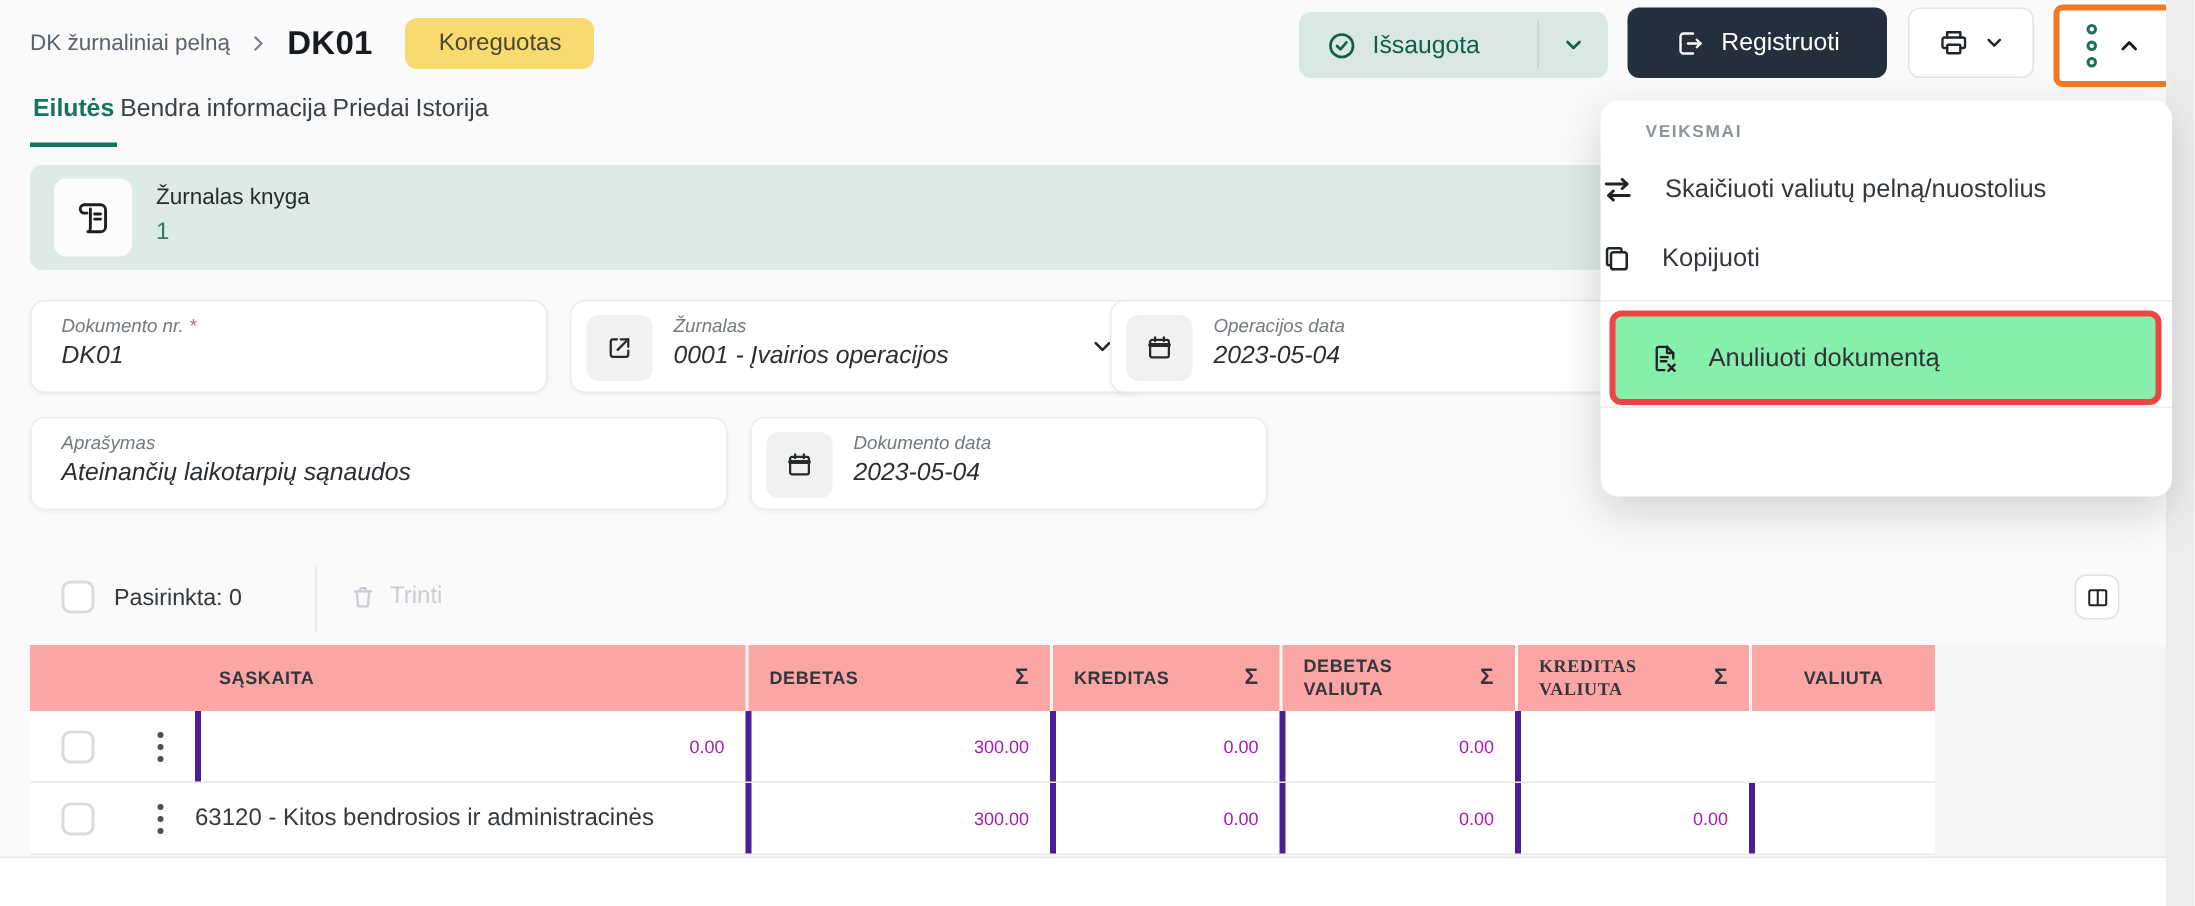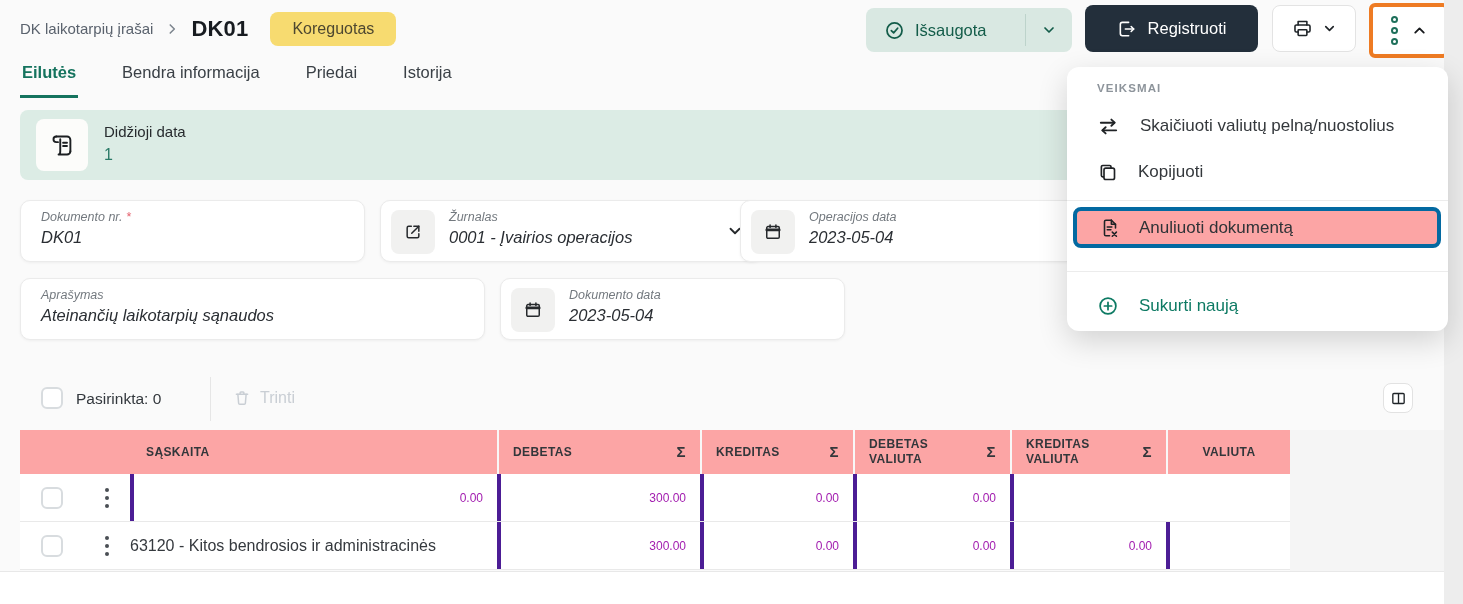--- a/index.html
+++ b/index.html
@@ -22,21 +22,21 @@
                   border-radius:8px; display:flex; align-items:center; justify-content:center; gap:11px;
                   font-size:16.5px; font-family:inherit; cursor:pointer; }
   .btn-print { left:1272px; top:5px; width:84px; height:47px; background:#fff; border:1px solid #e3e3e3;
                border-radius:8px; display:flex; align-items:center; justify-content:center; gap:9px; cursor:pointer; }
   .btn-more { left:1369px; top:3px; width:80px; height:55px; background:#fff; border:4px solid #ee7b23;
               border-radius:6px; display:flex; align-items:center; justify-content:center; gap:13px; cursor:pointer; }
   .kebab-green { display:flex; flex-direction:column; gap:4px; }
   .kebab-green i { width:7px; height:7px; border:2px solid #1d6f5a; border-radius:50%; display:block; }
 
   
-  .tabs { left:20px; top:57px; display:flex; gap:42px; }
+  .tabs { left:20px; top:57px; display:flex; }
   .tab { font-size:16.5px; color:#3a4046; padding:6px 2px 13px; border-bottom:3px solid transparent; cursor:pointer; }
   .tab.active { color:#15735e; font-weight:700; border-bottom-color:#15735e; }
 
   
   .banner { left:20px; top:110px; width:1423px; height:70px; background:#dcece5; border-radius:8px; }
   .banner-tile { left:16px; top:9px; width:52px; height:52px; background:#fcfcfa; border-radius:8px;
                  display:flex; align-items:center; justify-content:center; }
   .banner-label { left:84px; top:13px; font-size:15px; color:#272b2e; }
   .banner-value { left:84px; top:36px; font-size:16px; color:#2b7a67; }
 
@@ -82,34 +82,34 @@
   
   .hr-bottom { left:0; top:571px; width:1444px; height:1px; background:#e8e8e8; }
   .scrollrow { left:0; top:572px; width:1444px; height:32px; background:#fff; }
   .gutter { left:1444px; top:0; width:19px; height:604px; background:#ededed; }
 
   
   .menu { left:1067px; top:67px; width:381px; height:264px; background:#fff; border-radius:12px;
           box-shadow:0 10px 30px rgba(0,0,0,.16); z-index:50; }
   .menu-section { position:absolute; left:30px; top:15px; font-size:11.5px; font-weight:700; color:#8d949b; letter-spacing:1.1px; }
   .menu-item { position:absolute; left:0; width:100%; height:46px; display:flex; align-items:center; gap:20px;
-               padding-left:30px; font-size:17px; color:#34383c; cursor:pointer; }
+               font-size:17px; color:#34383c; cursor:pointer; }
   .mi-1 { top:36px; } .mi-2 { top:82px; } .mi-4 { top:216px; color:#0d7a63; }
   .menu-div { position:absolute; left:0; width:100%; height:1px; background:#ececec; }
   .mdiv-1 { top:133px; } .mdiv-2 { top:204px; }
-  .menu-highlight { position:absolute; left:6px; top:140px; width:368px; height:41px; background:#fca5a5;
-                    border:4px solid #0369a1; border-radius:8px; display:flex; align-items:center; gap:18px;
+  .menu-highlight { position:absolute; left:6px; top:140px; width:368px; height:63px; background:#86efac;
+                    border:4px solid #ef4444; border-radius:8px; display:flex; align-items:center; gap:18px;
                     padding-left:22px; font-size:17px; color:#2f3337; cursor:pointer; }
   .swap-glyph { font-size:22px; color:#222; line-height:1; }
 </style>
 </head>
 <body>
 
 <div class="abs crumbrow">
-  <span class="crumb-parent">DK laikotarpių įrašai</span>
+  <span class="crumb-parent">DK žurnaliniai pelną</span>
   <span>
     <svg width="14" height="14" viewBox="0 0 24 24" fill="none" stroke="#7c848d" stroke-width="2.6" stroke-linecap="round" stroke-linejoin="round">
         <polyline points="9 5 16 12 9 19"></polyline>
       </svg>
   </span>
   <span class="page-title">DK01</span>
   <span class="badge">Koreguotas</span>
 </div>
 
 <div class="abs btn-saved">
@@ -179,21 +179,21 @@
 <div class="abs banner">
   <div class="abs banner-tile">
     <svg width="27" height="27" viewBox="0 0 24 24" fill="none" stroke="#1c1f22" stroke-width="1.7" stroke-linecap="round" stroke-linejoin="round">
         <path d="M6.5 4A2.5 2.5 0 0 0 4 6.5 2.5 2.5 0 0 0 6.5 9H8"></path>
         <path d="M6.5 4H16a3 3 0 0 1 3 3v10"></path>
         <path d="M19 17a3 3 0 0 1-3 3H8.5c1 0 1.5-1.3 1.5-3V6.5"></path>
         <path d="M12.5 9.5h3.5"></path>
         <path d="M12.5 12.5h3.5"></path>
       </svg>
   </div>
-  <div class="abs banner-label">Didžioji data</div>
+  <div class="abs banner-label">Žurnalas knyga</div>
   <div class="abs banner-value">1</div>
 </div>
 
 <div class="abs card" style="left:20px; top:200px; width:345px;">
   <div class="plain-text">
     <span class="fld-label"><span>Dokumento nr.</span> <span class="req">*</span></span>
     <span class="fld-value">DK01</span>
   </div>
 </div>
 
@@ -285,21 +285,21 @@
     </div>
   <div class="th-num">
       <span>KREDITAS</span>
       <span class="sigma">Σ</span>
     </div>
   <div class="th-num">
       <span style="max-width:80px;">DEBETAS VALIUTA</span>
       <span class="sigma">Σ</span>
     </div>
   <div class="th-num">
-      <span style="max-width:80px;">KREDITAS VALIUTA</span>
+      <span style="max-width:80px;font-family:Liberation Serif, serif;">KREDITAS VALIUTA</span>
       <span class="sigma">Σ</span>
     </div>
   <div class="th-center">VALIUTA</div>
 </div>
 
 <div class="abs grid-row tbody-row row1">
   <div class="cell-check">
       <span class="checkbox"></span>
     </div>
   <div class="cell-kebab">
@@ -380,22 +380,13 @@
           <path d="M13.5 3.5V8H18"></path>
           <path d="M9 11h5M9 14h4"></path>
           <path d="M14.5 16.5l4.5 4.5M19 16.5 14.5 21"></path>
         </svg>
     </span>
     <span>Anuliuoti dokumentą</span>
   </div>
 
   <div class="menu-div mdiv-2"></div>
 
-  <div class="menu-item mi-4">
-    <span>
-      <svg width="22" height="22" viewBox="0 0 24 24" fill="none" stroke="#0d7a63" stroke-width="1.9" stroke-linecap="round">
-          <circle cx="12" cy="12" r="8.6"></circle>
-          <path d="M12 8v8M8 12h8"></path>
-        </svg>
-    </span>
-    <span>Sukurti naują</span>
-  </div>
 </div>
 
 </body></html>

